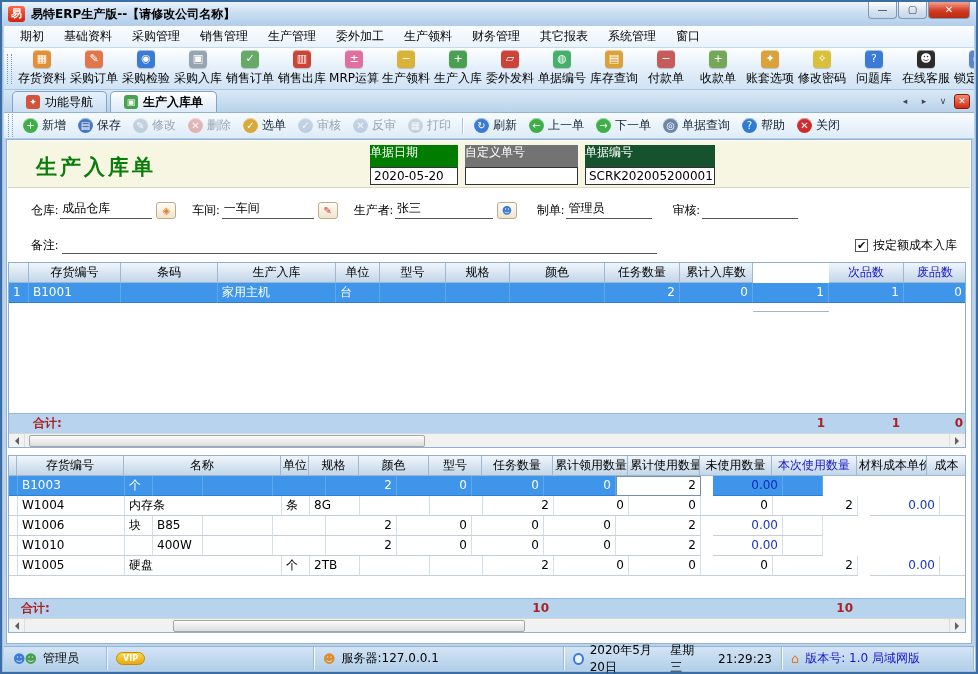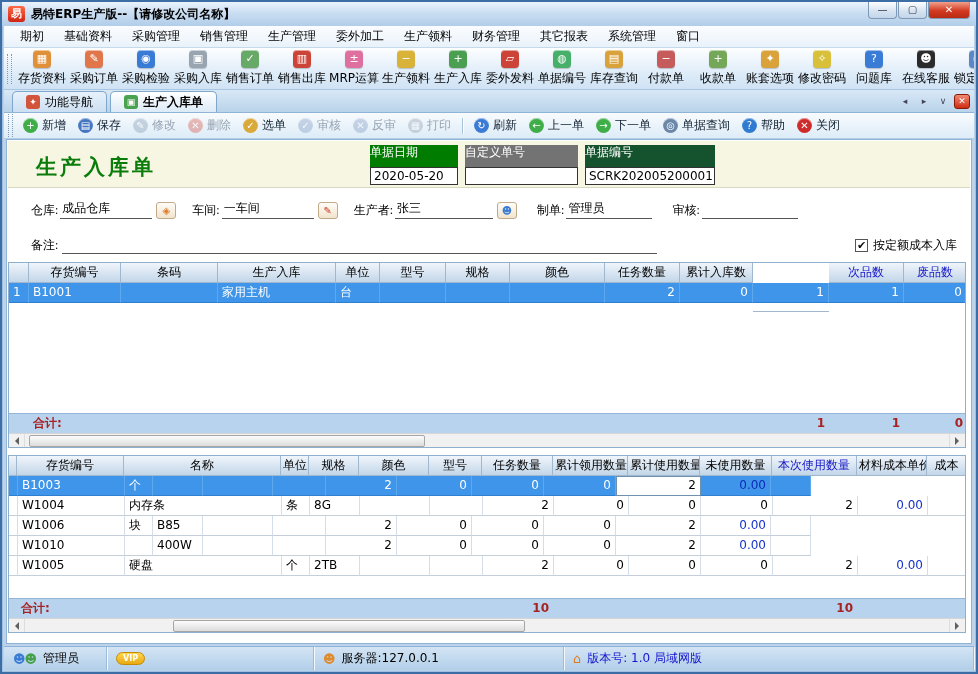--- a/index.html
+++ b/index.html
@@ -115,21 +115,21 @@
   .g-row { display: flex; height: 20px; line-height: 19px; flex: 0 0 auto; }
   .g-cell { flex: 0 0 auto; overflow: hidden; white-space: nowrap; padding: 0 4px; }
   .g-header .g-cell { text-align: center; padding: 0 2px;
     background: linear-gradient(#f0f5fb, #d7e4f1 55%, #c2d6e8);
     border-right: 1px solid #9fb8d0; border-bottom: 1px solid #9fb8d0; }
   .g-header .accent { color: #1515c8; }
   .g-datarow .g-cell { border-right: 1px solid #d4dee8; border-bottom: 1px solid #c4cfda; background: #fff; }
   .g-datarow.selected .g-cell { background: #3e95e9; color: #fff;
     border-right-color: #5ea8ee; border-bottom-color: #2f7fd0; }
   .num { text-align: right; }
-  .val-accent { color: #1533cc; }
+  .val-accent { color: #1533cc; margin-left: 12px; }
   .g-datarow.selected .val-accent { color: #0b2bb8; }
   .edit-cell { background: #fff !important; color: #000 !important; outline: 1px solid #7090b0; outline-offset: -1px; }
   .g-filler { background: #fff; }
   .g-totals { background: #b7d3ee; border-top: 1px solid #94b6d6; color: #a82222; font-weight: bold; }
 
   .hscroll { position: relative; height: 15px; background: #f1f1f1; border-top: 1px solid #d6d6d6; }
   .s-arrow { position: absolute; top: 0; width: 16px; height: 14px; background: #f1f1f1;
     display: flex; align-items: center; justify-content: center; cursor: pointer; }
   .s-arrow.left { left: 0; border-right: 1px solid #ddd; }
   .s-arrow.right { right: 0; border-left: 1px solid #ddd; }
@@ -580,19 +580,25 @@
         <span class="mini-glyph user2">☻</span>
       <span>管理员</span>
     </div>
     <div class="sb-seg sb2">
       <span class="vip">VIP</span>
     </div>
     <div class="sb-seg sb3">
       <span class="mini-glyph server-glyph">☻</span>
       <span>服务器:127.0.0.1</span>
     </div>
+    <div class="sb-seg sb4">
+      <span class="clock-icon"></span>
+      <span>2020年5月20日</span>
+      <span>星期三</span>
+      <span class="sb-time">21:29:23</span>
+    </div>
     <div class="sb-seg sb5">
       <span class="mini-glyph house-glyph">⌂</span>
       <span>版本号: 1.0  局域网版</span>
     </div>
   </div>
 
 </div>
 
 </body></html>

